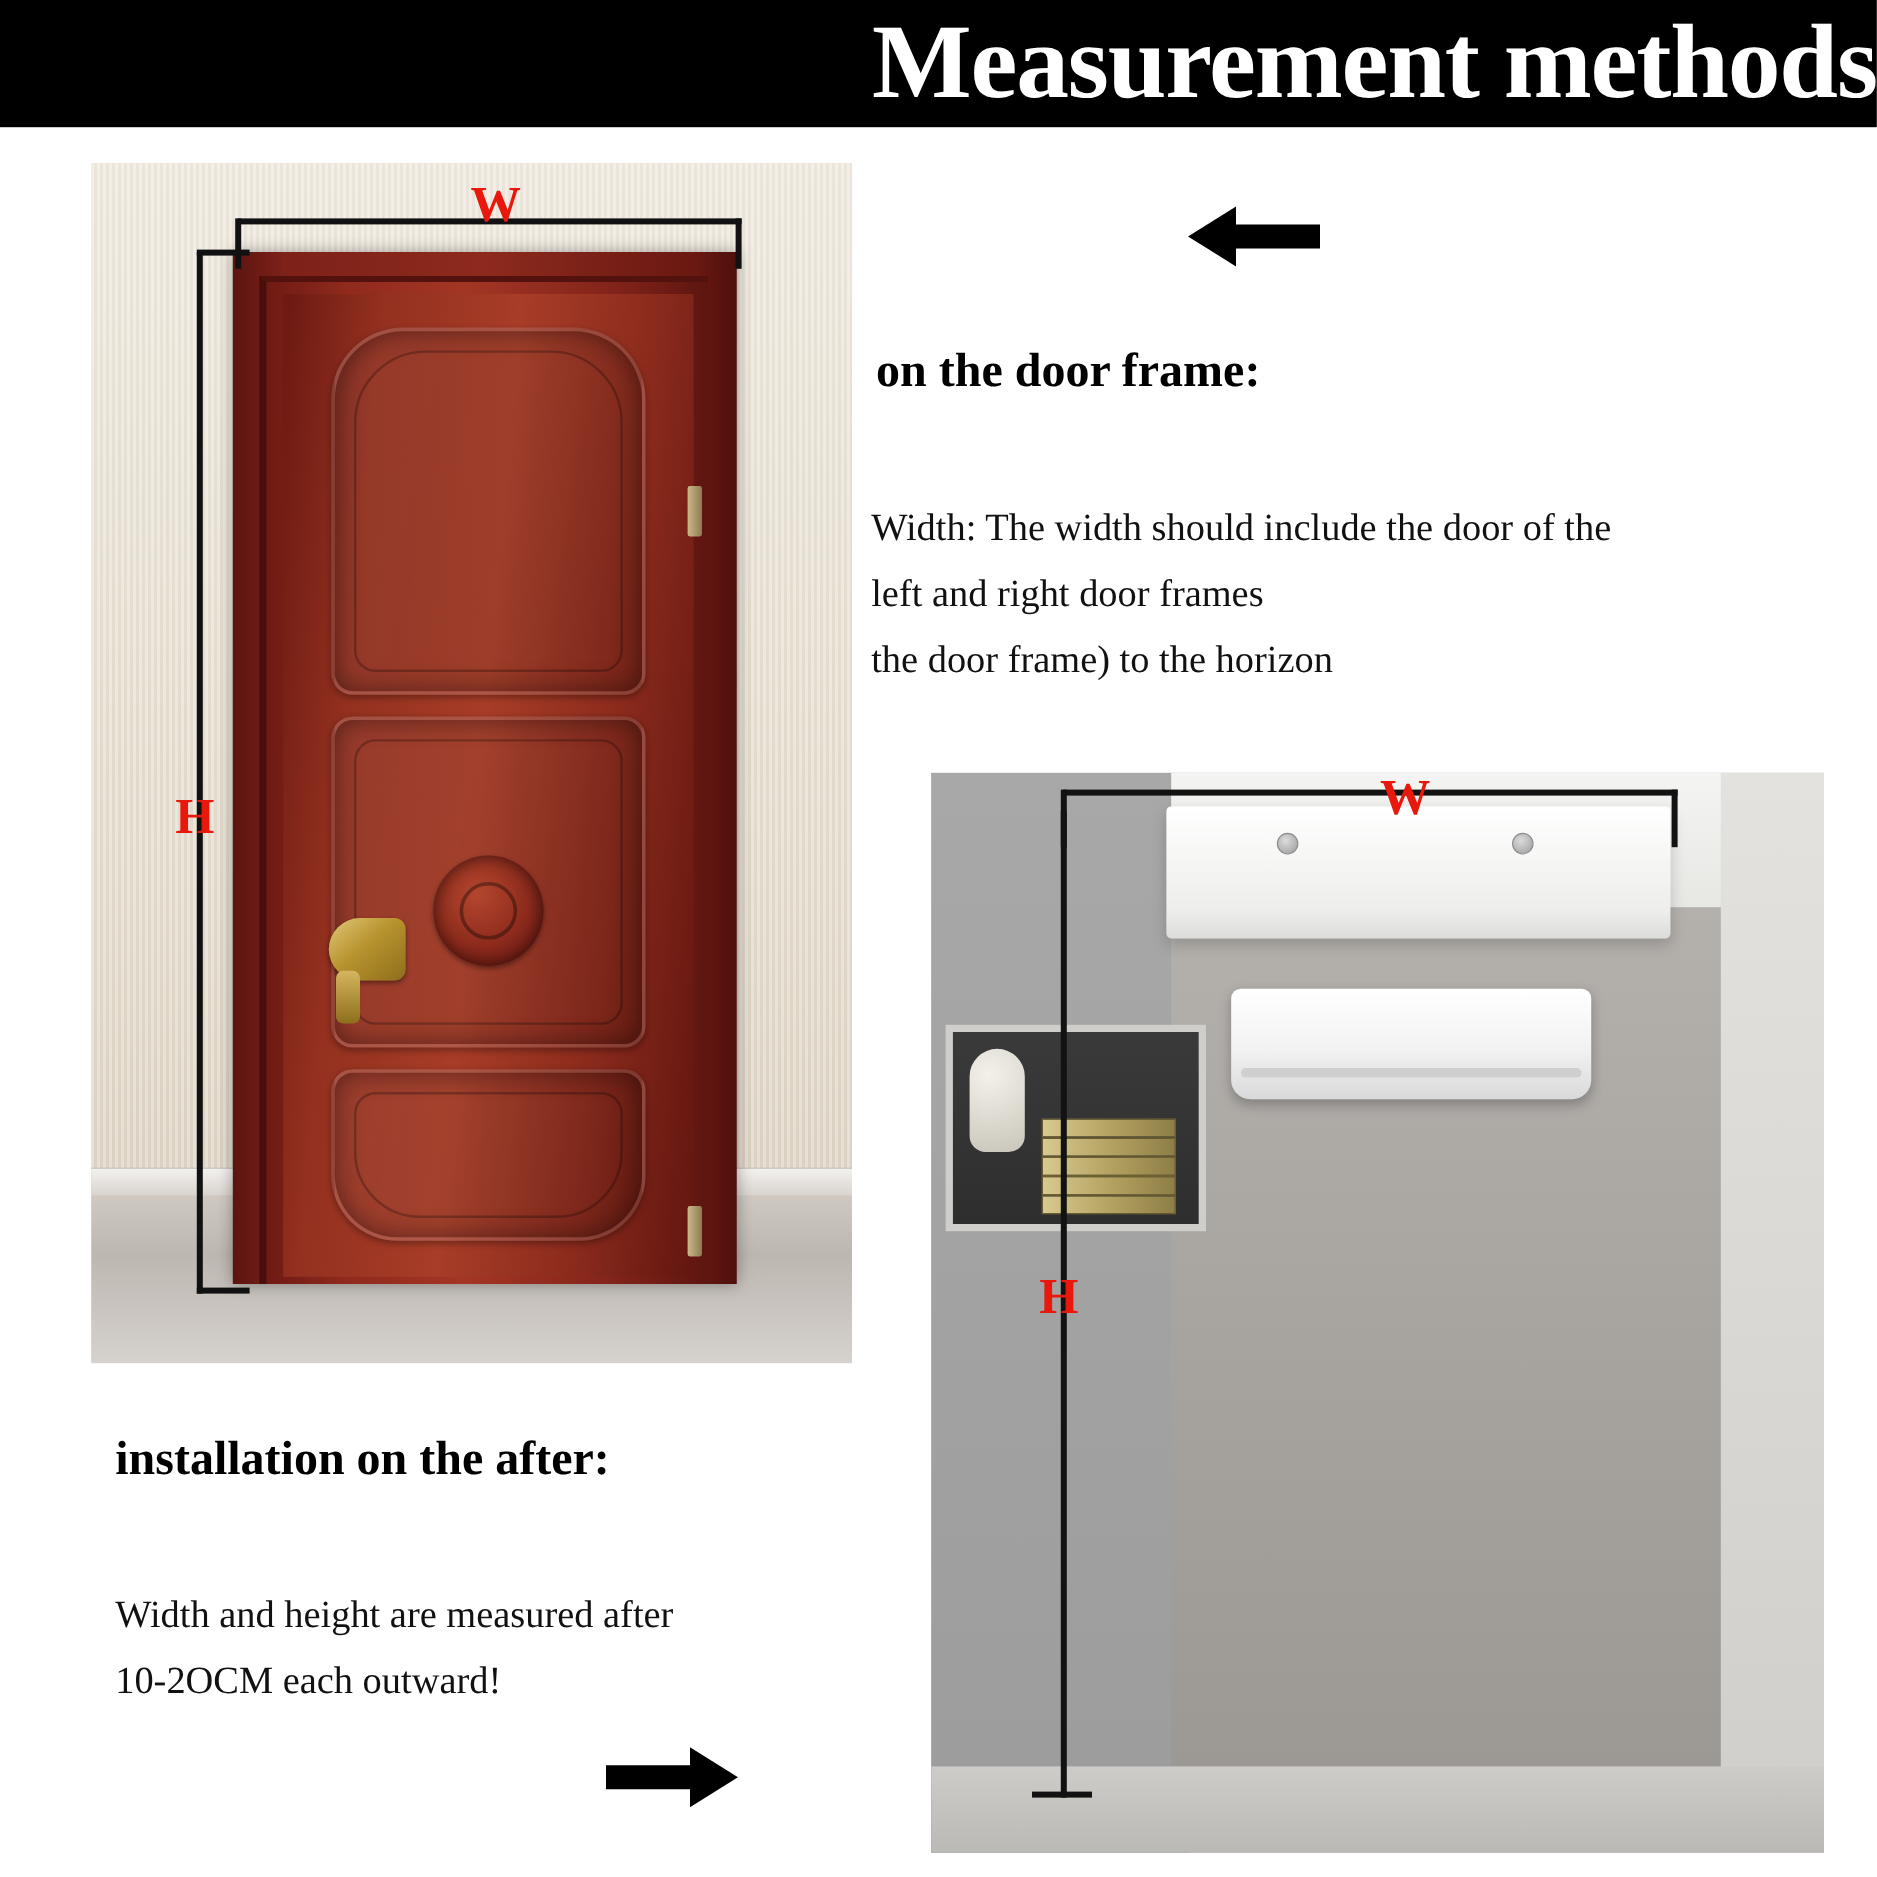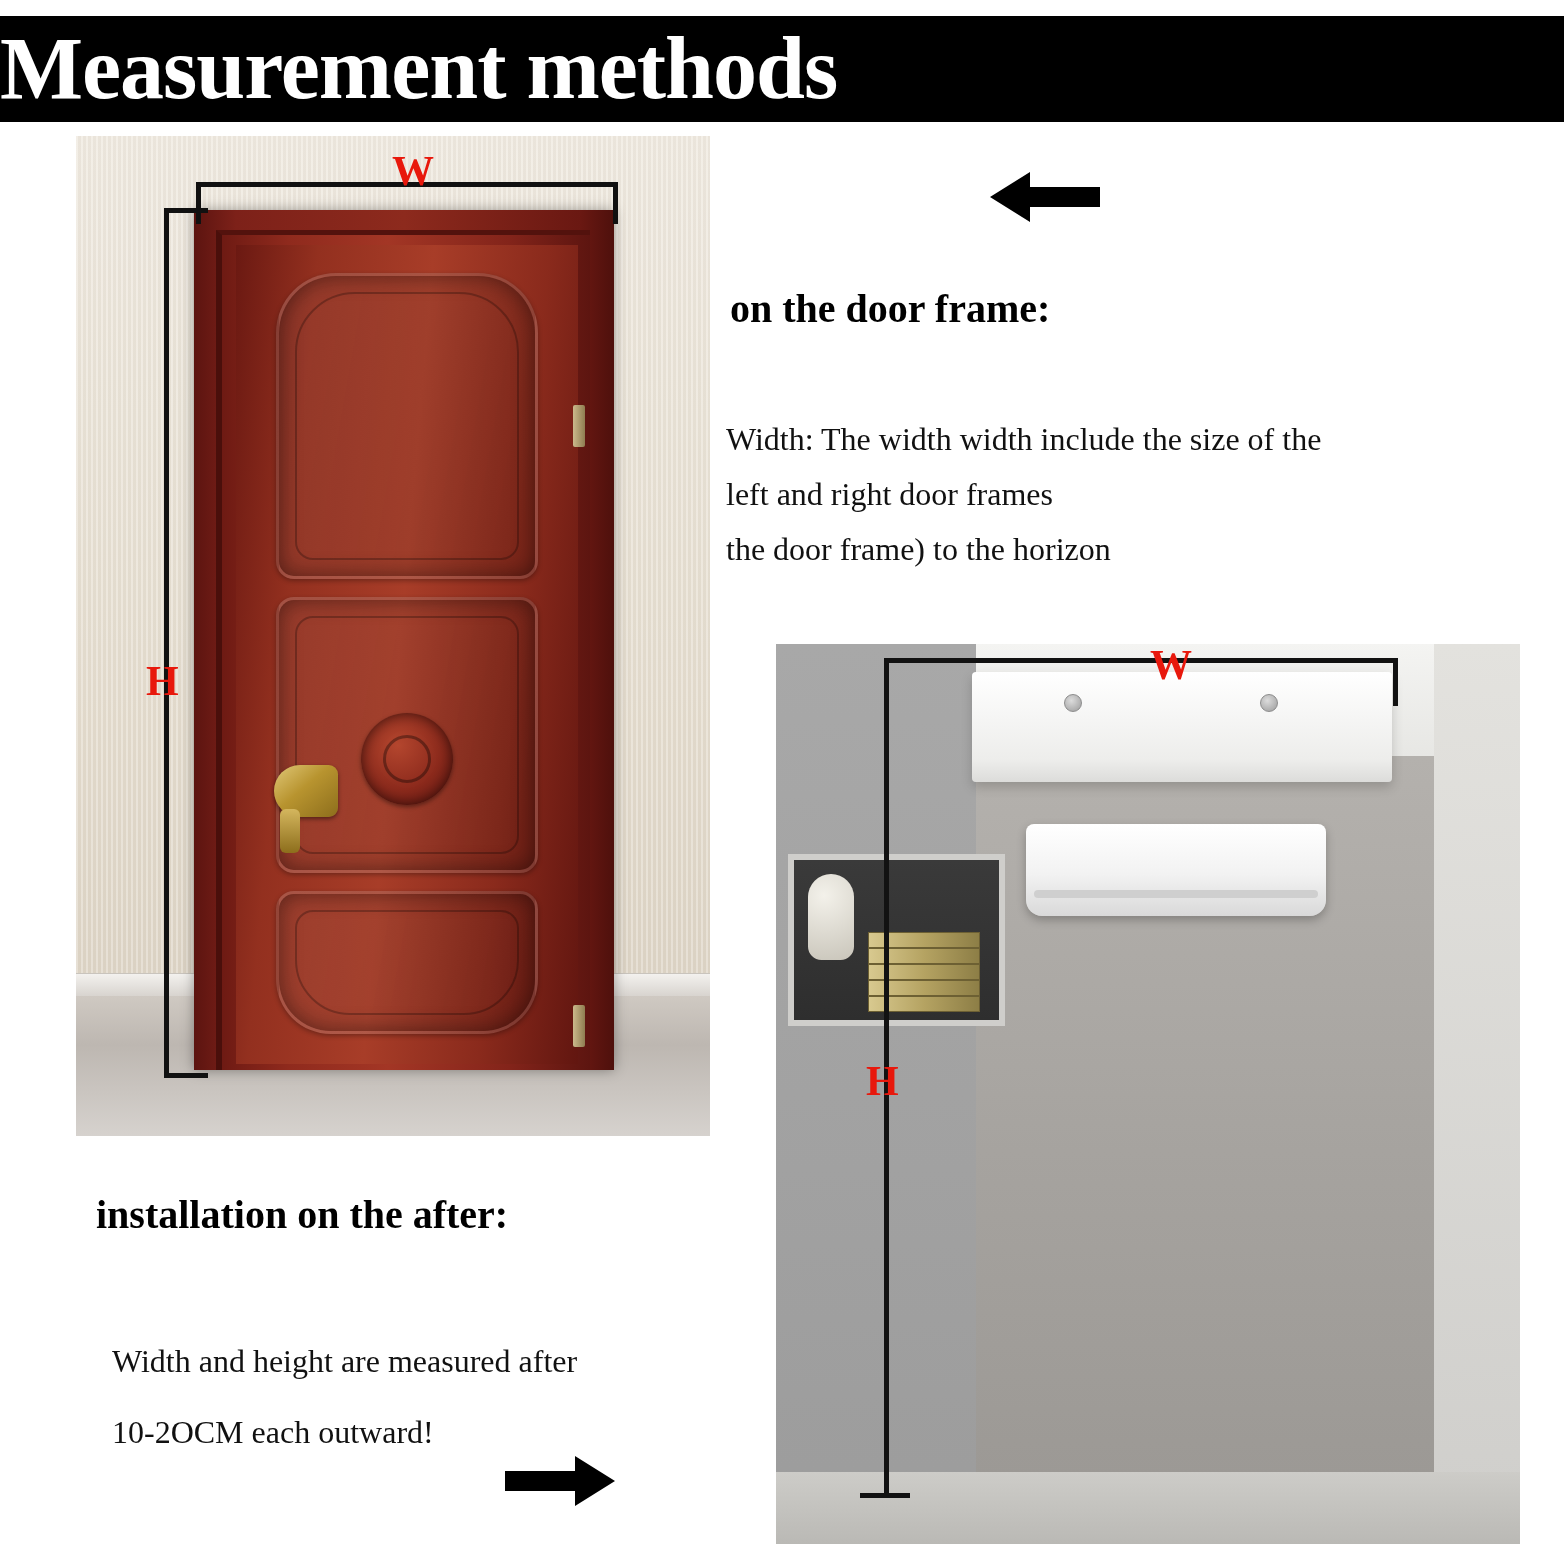--- a/index.html
+++ b/index.html
@@ -18,22 +18,21 @@
   
   .header-bar {
     position: absolute;
     left: 0;
     top: 0;
     width: 1564px;
     height: 106px;
     background: #000000;
     display: flex;
     align-items: center;
-    justify-content: flex-start;
-    margin-top: 16px;
+    justify-content: flex-end;
   }
   .header-title {
     color: #ffffff;
     font-family: "Liberation Serif", serif;
     font-weight: bold;
     font-size: 88px;
     letter-spacing: -1px;
     line-height: 1;
     white-space: nowrap;
   }
@@ -217,21 +216,21 @@
   .left-body {
     position: absolute;
     left: 96px;
     top: 1318px;
     width: 600px;
     font-family: "Liberation Serif", serif;
     font-size: 32px;
     line-height: 1.72;
     color: #111111;
   }
-  .left-body p { margin: 16px; }
+  .left-body p { margin: 0; }
   .arrow-right {
     position: absolute;
     left: 505px;
     top: 1452px;
     width: 110px;
     height: 58px;
   }
 
   
   .room-photo {
@@ -395,21 +394,21 @@
   <svg viewBox="0 0 110 58" width="110" height="58" aria-hidden="true">
     <polygon points="0,29 40,4 40,19 110,19 110,39 40,39 40,54" fill="#000000"></polygon>
   </svg>
 </div>
 
 <div class="right-heading">
   <div> on the door frame:</div>
 </div>
 
 <div class="right-body">
-  <p>Width: The width width include the size of the</p>
+  <p>Width: The width should include the door of the</p>
   <p>left and right door frames</p>
   <p>the door frame) to the horizon</p>
 </div>
 
 <div class="left-heading">
   <div>installation on the after:</div>
 </div>
 
 <div class="left-body">
   <p>Width and height are measured after</p>

